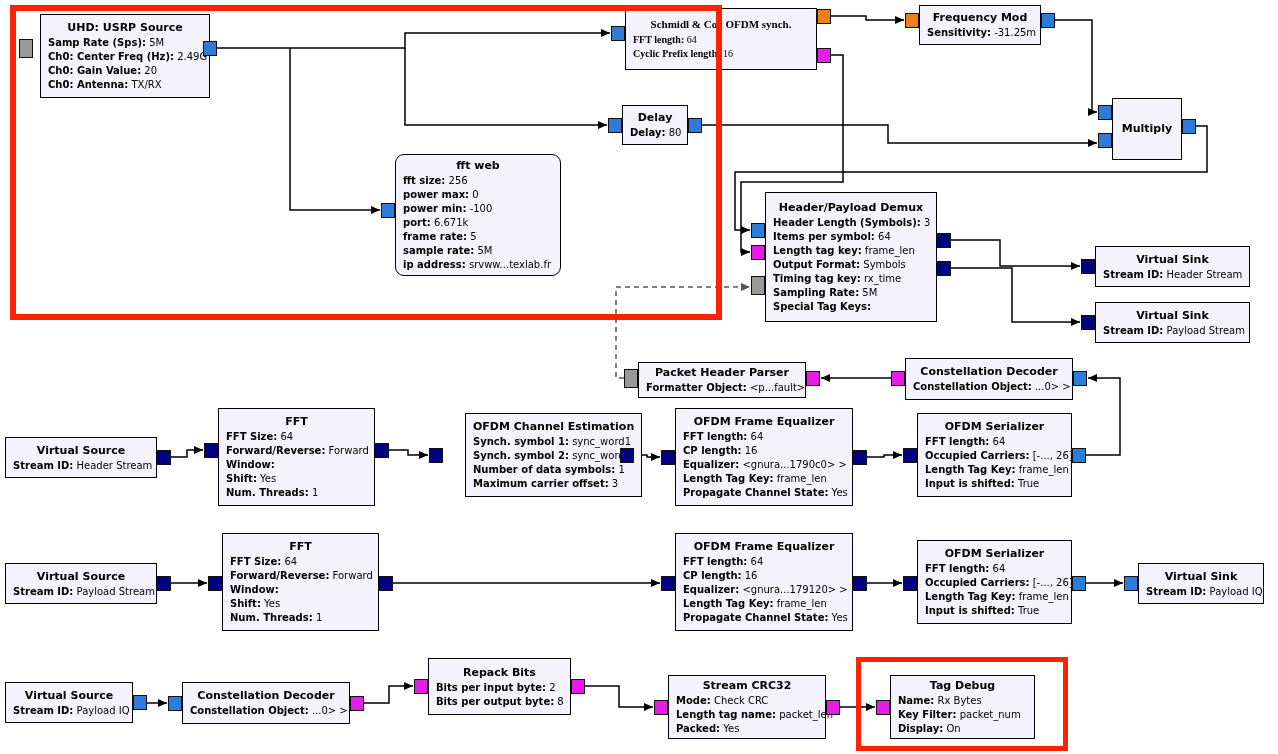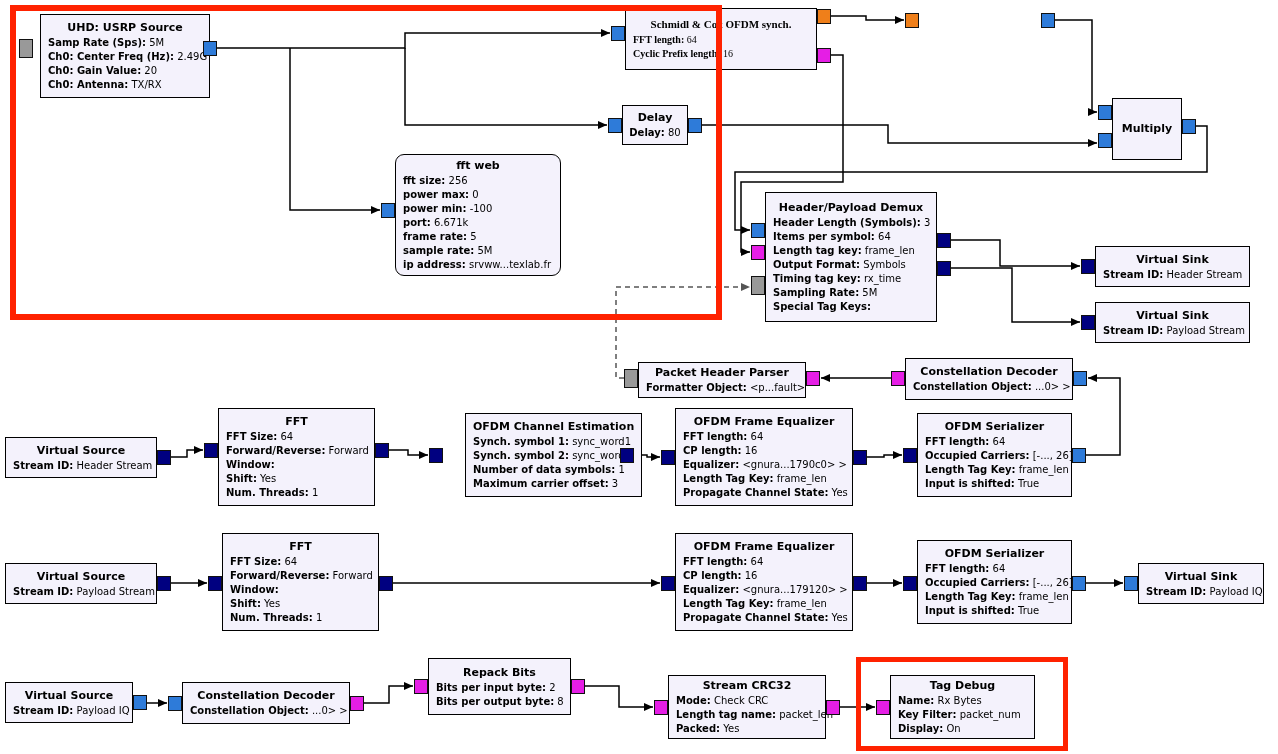--- a/index.html
+++ b/index.html
@@ -123,23 +123,27 @@
     <div class="port" style="width: 14px; height: 19px; top: 38.5px; left: 19px; background: rgb(153, 153, 153);"></div>
     <div class="port" style="width: 14px; height: 15px; top: 40.5px; left: 203px; background: rgb(46, 123, 217);"></div>
     <div class="block" style="left: 625px; top: 8px; width: 192px; height: 62px; background: rgb(244, 242, 252); border-color: rgb(0, 0, 0); font-family: Liberation Serif, serif;">
       <div class="block-title">Schmidl &amp; Cox OFDM synch.</div>
       <div class="param"><span class="pk">FFT length:</span> <span>64</span></div>
       <div class="param"><span class="pk">Cyclic Prefix length:</span> <span>16</span></div>
     </div>
     <div class="port" style="width: 14px; height: 15px; top: 25.5px; left: 611px; background: rgb(46, 123, 217);"></div>
     <div class="port" style="width: 14px; height: 15px; top: 8.5px; left: 817px; background: rgb(239, 127, 26);"></div>
     <div class="port" style="width: 14px; height: 15px; top: 47.5px; left: 817px; background: rgb(229, 30, 229);"></div>
+    <div class="block" style="left: 919px; top: 5px; width: 122px; height: 40px; background: rgb(244, 242, 252); border-color: rgb(0, 0, 0);">
+      <div class="block-title">Frequency Mod</div>
+      <div class="param"><span class="pk">Sensitivity:</span> <span>-31.25m</span></div>
+    </div>
     <div class="port" style="width: 14px; height: 15px; top: 12.5px; left: 905px; background: rgb(239, 127, 26);"></div>
     <div class="port" style="width: 14px; height: 15px; top: 12.5px; left: 1041px; background: rgb(46, 123, 217);"></div>
-    <div class="block" style="left: 622px; top: 105px; width: 66px; height: 40px; background: rgb(244, 242, 252); border-color: rgb(0, 0, 0); align-items: center;">
+    <div class="block" style="left: 622px; top: 105px; width: 66px; height: 40px; background: rgb(244, 242, 252); border-color: rgb(0, 0, 0);">
       <div class="block-title">Delay</div>
       <div class="param"><span class="pk">Delay:</span> <span>80</span></div>
     </div>
     <div class="port" style="width: 14px; height: 15px; top: 117.5px; left: 608px; background: rgb(46, 123, 217);"></div>
     <div class="port" style="width: 14px; height: 15px; top: 117.5px; left: 688px; background: rgb(46, 123, 217);"></div>
     <div class="block" style="left: 1112px; top: 98px; width: 70px; height: 62px; background: rgb(244, 242, 252); border-color: rgb(0, 0, 0);">
       <div class="block-title">Multiply</div>
     </div>
     <div class="port" style="width: 14px; height: 15px; top: 104.5px; left: 1098px; background: rgb(46, 123, 217);"></div>
     <div class="port" style="width: 14px; height: 15px; top: 132.5px; left: 1098px; background: rgb(46, 123, 217);"></div>

